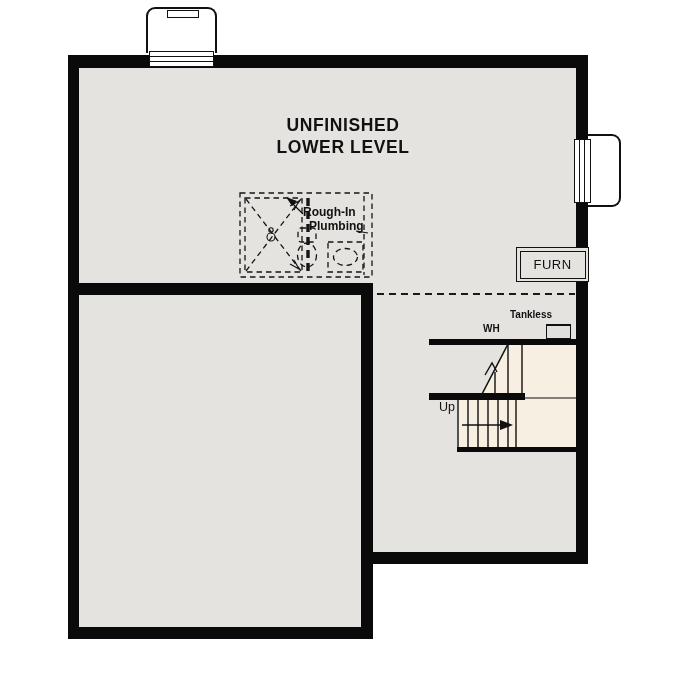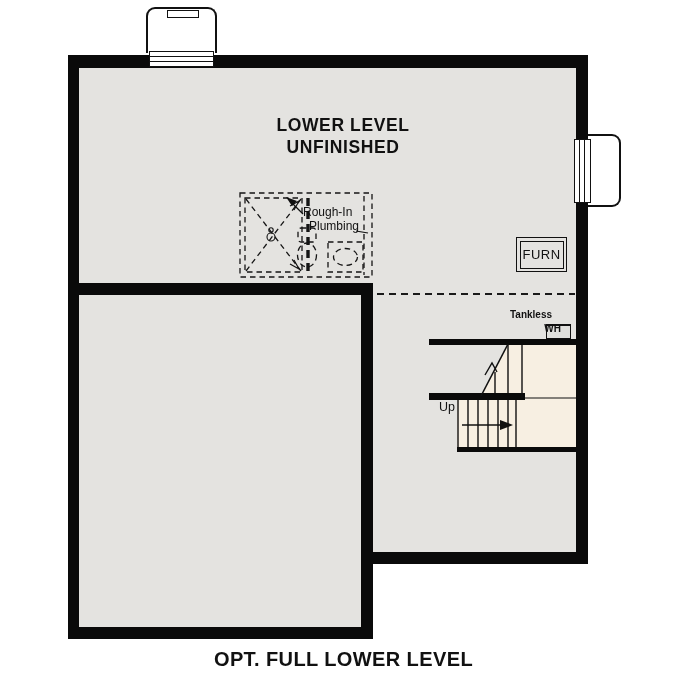--- a/index.html
+++ b/index.html
@@ -11,21 +11,21 @@
   .floor{position:absolute;background:var(--c-floor,#e4e3e0);}
   .stairfloor{position:absolute;background:var(--c-stairs,#f7efe2);}
   .wall{position:absolute;background:var(--c-wall,#0a0a0a);}
   .window{position:absolute;background:#ffffff;border:1px solid #111;box-sizing:border-box;}
   .winline-h{position:absolute;left:0;right:0;height:1px;background:#111;}
   .winline-v{position:absolute;top:0;bottom:0;width:1px;background:#111;}
   .well{position:absolute;background:#ffffff;border:2px solid #111;box-sizing:border-box;}
   .label{position:absolute;line-height:1.15;white-space:nowrap;}
   .b{font-weight:bold;}
   .center{text-align:center;}
-  #furn-box{position:absolute;left:516px;top:237px;width:51px;height:35px;border:1.5px solid #111;
+  #furn-box{position:absolute;left:516px;top:247px;width:73px;height:35px;border:1.5px solid #111;
     background:var(--c-floor,#e4e3e0);box-sizing:border-box;display:flex;align-items:center;justify-content:center;}
   #furn-inner{position:absolute;inset:2.5px;border:1px solid #111;display:flex;align-items:center;justify-content:center;
     font-size:13px;letter-spacing:0.5px;}
   #tankless-unit{position:absolute;left:546px;top:324px;width:25px;height:15px;box-sizing:border-box;
     background:var(--c-appliance,#e0e0dd);border:1px solid #111;border-top-width:2px;}
   #dashed-ceiling-line{position:absolute;left:377px;top:293px;width:198px;height:2px;
     background:repeating-linear-gradient(90deg,#1a1a1a 0 7px,transparent 7px 12px);}
   svg{display:block;}
   #detail-overlay{position:absolute;left:0;top:0;pointer-events:none;}
 </style>
@@ -121,32 +121,31 @@
       </g>
     </g>
     <g stroke="#111" fill="none" stroke-width="1.2">
       <line x1="303" y1="214" x2="291" y2="202"></line>
       <polygon points="286,197 297,201 292,206" fill="#111" stroke="none"></polygon>
       <line x1="356" y1="231" x2="368" y2="233"></line>
     </g>
   </svg>
 
   <div class="label b center" style="left:203px;top:114px;width:280px;font-size:17.5px;letter-spacing:0.6px;line-height:22px;">
+    <div>UNFINISHED</div>
     <div>LOWER LEVEL</div>
-    <div>UNFINISHED</div>
   </div>
 
-  <div class="label" style="left:303px;top:206px;font-size:12px;line-height:13.5px;">
+  <div class="label" style="left:303px;top:206px;font-size:12px;line-height:13.5px;font-weight:bold;">
     <div>Rough-In</div>
     <div style="margin-left:6px;">Plumbing</div>
   </div>
 
   <div class="label center" style="left:501px;top:308px;width:60px;font-size:10px;line-height:13.5px;font-weight:bold;">
     <div>Tankless</div>
-    <div style="text-align:right;margin-left:-18px;">WH</div>
+    <div style="text-align:left;margin-left:-18px;">WH</div>
   </div>
 
   <div class="label" style="left:439px;top:400px;font-size:12.5px;">Up</div>
 
 
-  <div class="label b center" style="left:102px;top:648px;width:483px;font-size:20px;letter-spacing:0.4px;">OPT. FULL LOWER LEVEL</div>
 
 </div>
 
 </body></html>

